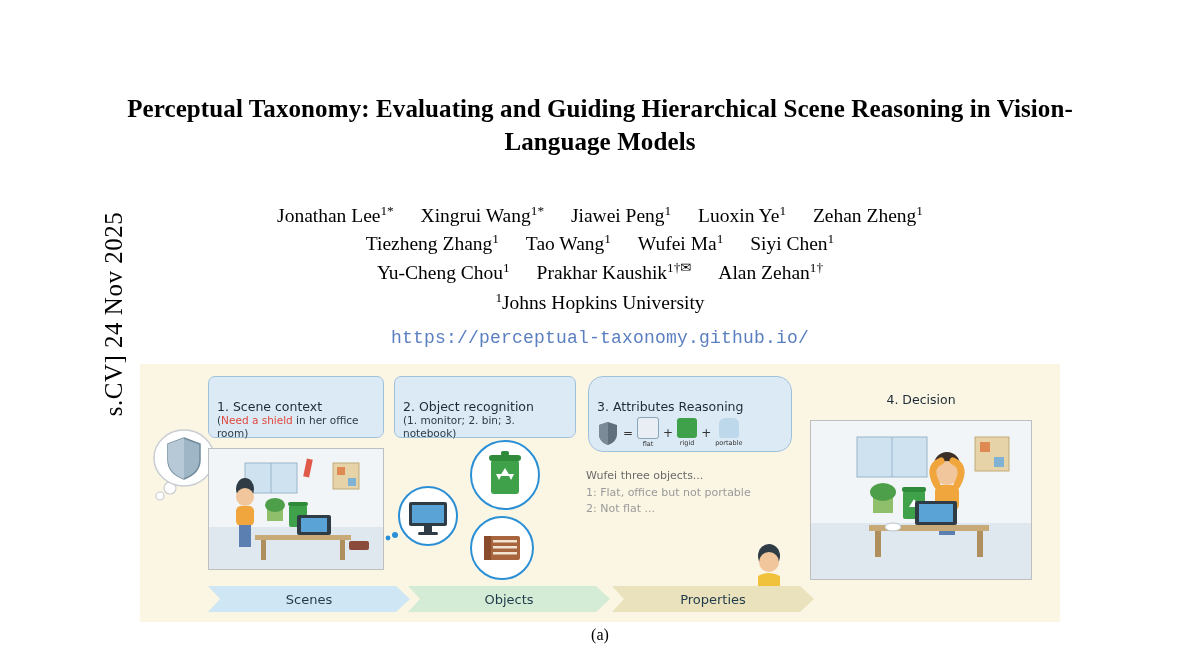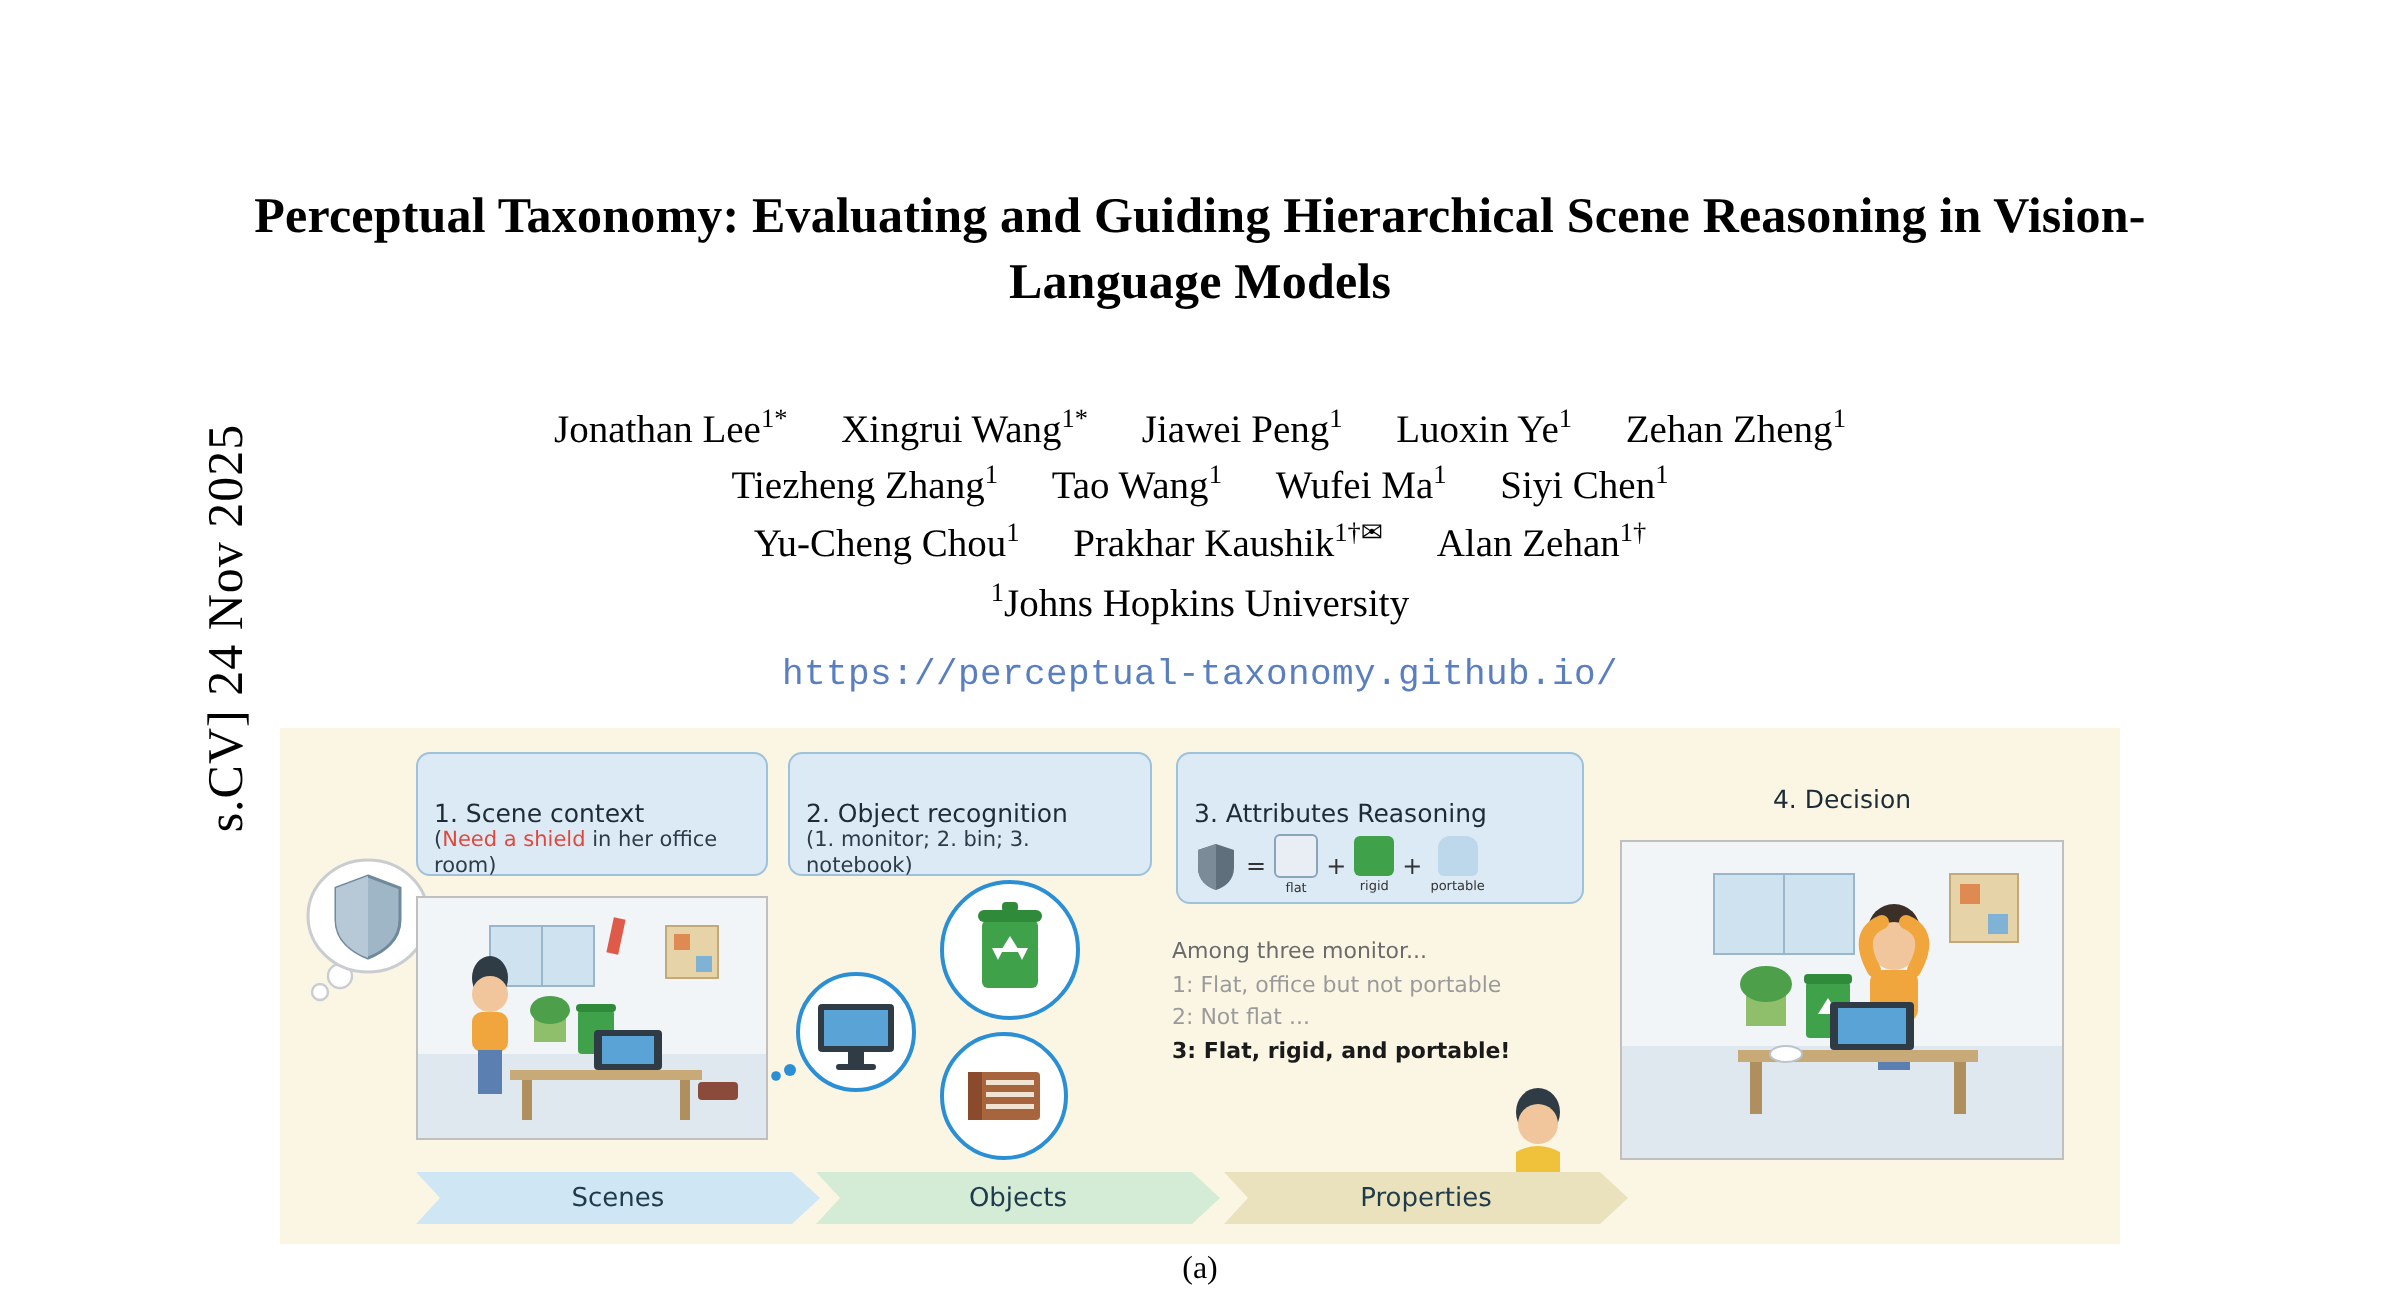--- a/index.html
+++ b/index.html
@@ -119,21 +119,21 @@
     font-size: 10.5px;
     color: #2b3b47;
     line-height: 1.25;
   }
   .card .hl {
     color: #e0483d;
   }
 
   #card1 { left: 68px; top: 12px; width: 176px; height: 62px; }
   #card2 { left: 254px; top: 12px; width: 182px; height: 62px; }
-  #card3 { left: 448px; top: 12px; width: 204px; height: 76px; }
+  #card3 { left: 448px; top: 12px; width: 204px; height: 76px; border-radius: 15px; }
 
   
   .attr-row {
     display: flex;
     align-items: center;
     gap: 4px;
     margin-top: 3px;
   }
   .attr-eq {
     font-family: "DejaVu Sans", sans-serif;
@@ -370,24 +370,23 @@
       <svg width="60" height="60" viewBox="0 0 60 60">
         <rect x="12" y="18" width="36" height="24" rx="2" fill="#a8643c"></rect>
         <rect x="12" y="18" width="7" height="24" fill="#8a4b2c"></rect>
         <rect x="21" y="22" width="24" height="2.5" fill="#f0e3d2"></rect>
         <rect x="21" y="28" width="24" height="2.5" fill="#f0e3d2"></rect>
         <rect x="21" y="34" width="24" height="2.5" fill="#f0e3d2"></rect>
       </svg>
     </div>
 
     <div class="answer">
-      <div class="a-title">Among three monitor...</div>
+      <div class="a-title">Wufei three objects...</div>
       <div class="a-dim">1: Flat, office but not portable</div>
       <div class="a-dim">2: Not flat ...</div>
-      <div class="a-strong">3: Flat, rigid, and portable!</div>
     </div>
 
     <svg style="position:absolute;left:606px;top:178px;" width="46" height="56" viewBox="0 0 46 56">
       <ellipse cx="23" cy="14" rx="11" ry="12" fill="#2f3b45"></ellipse>
       <circle cx="23" cy="20" r="10" fill="#f2c69c"></circle>
       <path d="M12 34 q11 -6 22 0 v20 h-22 z" fill="#f0c23c"></path>
     </svg>
 
     <div class="decision-label">4. Decision</div>
     <div class="scene-img" id="scene-right">

